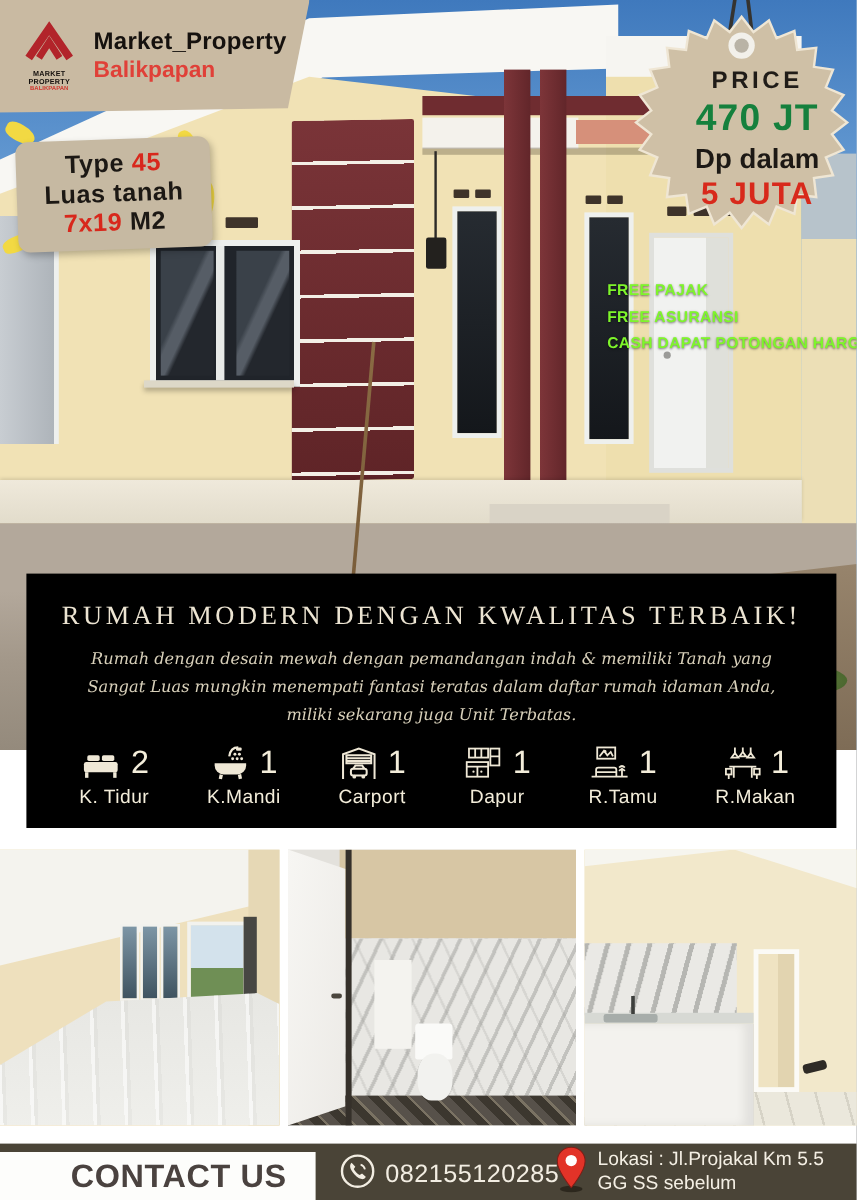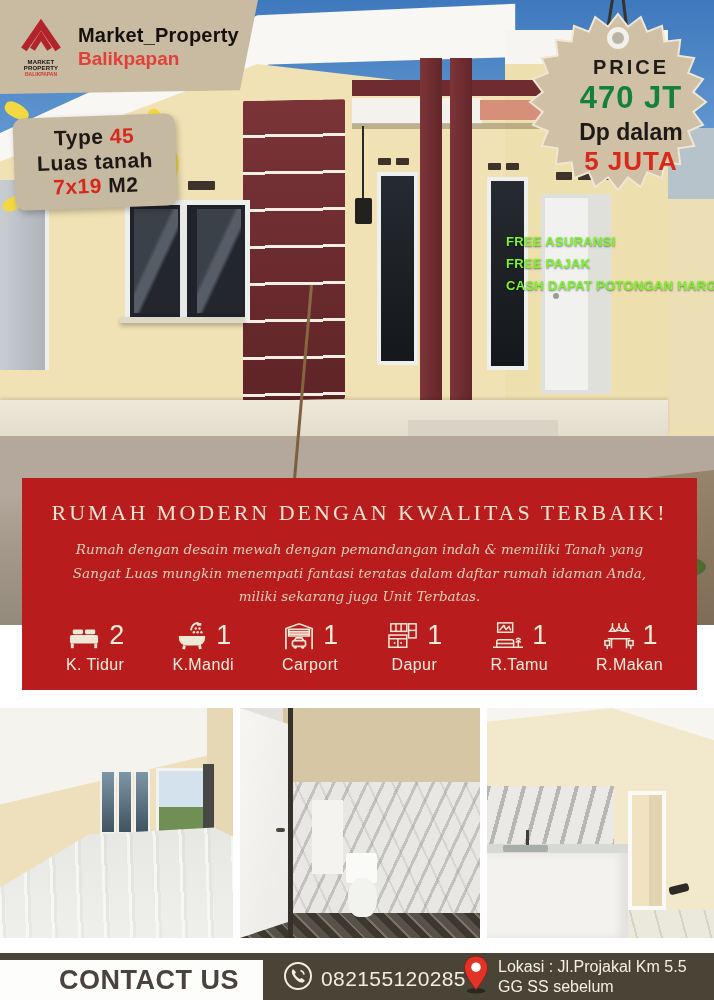--- a/index.html
+++ b/index.html
@@ -84,21 +84,21 @@
   .pb-dpvalue{top:134px;font-size:26px;font-weight:900;letter-spacing:1px;color:#d8291b;}
   .string1{position:absolute;left:608px;top:-4px;width:3px;height:44px;background:#35332f;transform:rotate(9deg);z-index:6;}
   .string2{position:absolute;left:624px;top:-4px;width:3px;height:44px;background:#35332f;transform:rotate(-7deg);z-index:6;}
 
   
   .free-list{position:absolute;left:506px;top:234px;width:208px;z-index:6;overflow:hidden;}
   .free-item{font-size:13px;font-weight:800;color:#7ef52b;letter-spacing:.3px;white-space:nowrap;
          margin-bottom:7px;text-shadow:0 1px 2px rgba(0,0,0,.55);}
 
   
-  .overlay-panel{position:absolute;left:22px;top:478px;width:675px;height:212px;background:#b91c1c;z-index:5;}
+  .overlay-panel{position:absolute;left:22px;top:478px;width:675px;height:212px;background:#000000;z-index:5;}
   .headline{position:absolute;left:0;top:22px;width:100%;text-align:center;
          font-family:"Liberation Serif",serif;font-size:22px;letter-spacing:3px;color:#ece4d2;font-weight:500;}
   .desc{position:absolute;left:38px;top:60px;width:599px;text-align:center;
          font-family:"DejaVu Serif",serif;font-style:italic;font-size:13.5px;line-height:1.75;color:#d8d0ba;}
   .features{position:absolute;left:44px;right:34px;bottom:16px;display:flex;justify-content:space-between;}
   .feat{display:flex;flex-direction:column;align-items:center;}
   .feat-top{display:flex;align-items:center;}
   .feat-count{font-size:27px;color:#f3edda;margin-left:7px;font-weight:400;}
   .feat-label{font-size:16px;color:#f3edda;margin-top:5px;letter-spacing:.4px;}
 
@@ -253,22 +253,22 @@
       <circle cx="90" cy="26" r="11" fill="#f2f0ea"></circle>
       <circle cx="90" cy="26" r="6" fill="#b9b3a6"></circle>
     </svg>
     <div class="pb-text pb-label">PRICE</div>
     <div class="pb-text pb-price">470 JT</div>
     <div class="pb-text pb-dplabel">Dp dalam</div>
     <div class="pb-text pb-dpvalue">5 JUTA</div>
   </div>
 
   <div class="free-list">
+    <div class="free-item">FREE PAJAK</div>
     <div class="free-item">FREE ASURANSI</div>
-    <div class="free-item">FREE PAJAK</div>
     <div class="free-item">CASH DAPAT POTONGAN HARGA &amp; BONUS MENARIK</div>
   </div>
 
   <div class="overlay-panel">
     <div class="headline">RUMAH MODERN DENGAN KWALITAS TERBAIK!</div>
     <div class="desc">Rumah dengan desain mewah dengan pemandangan indah &amp; memiliki Tanah yang Sangat Luas mungkin menempati fantasi teratas dalam daftar rumah idaman Anda, miliki sekarang juga Unit Terbatas.</div>
 
     <div class="features">
       <div class="feat">
         <div class="feat-top">

